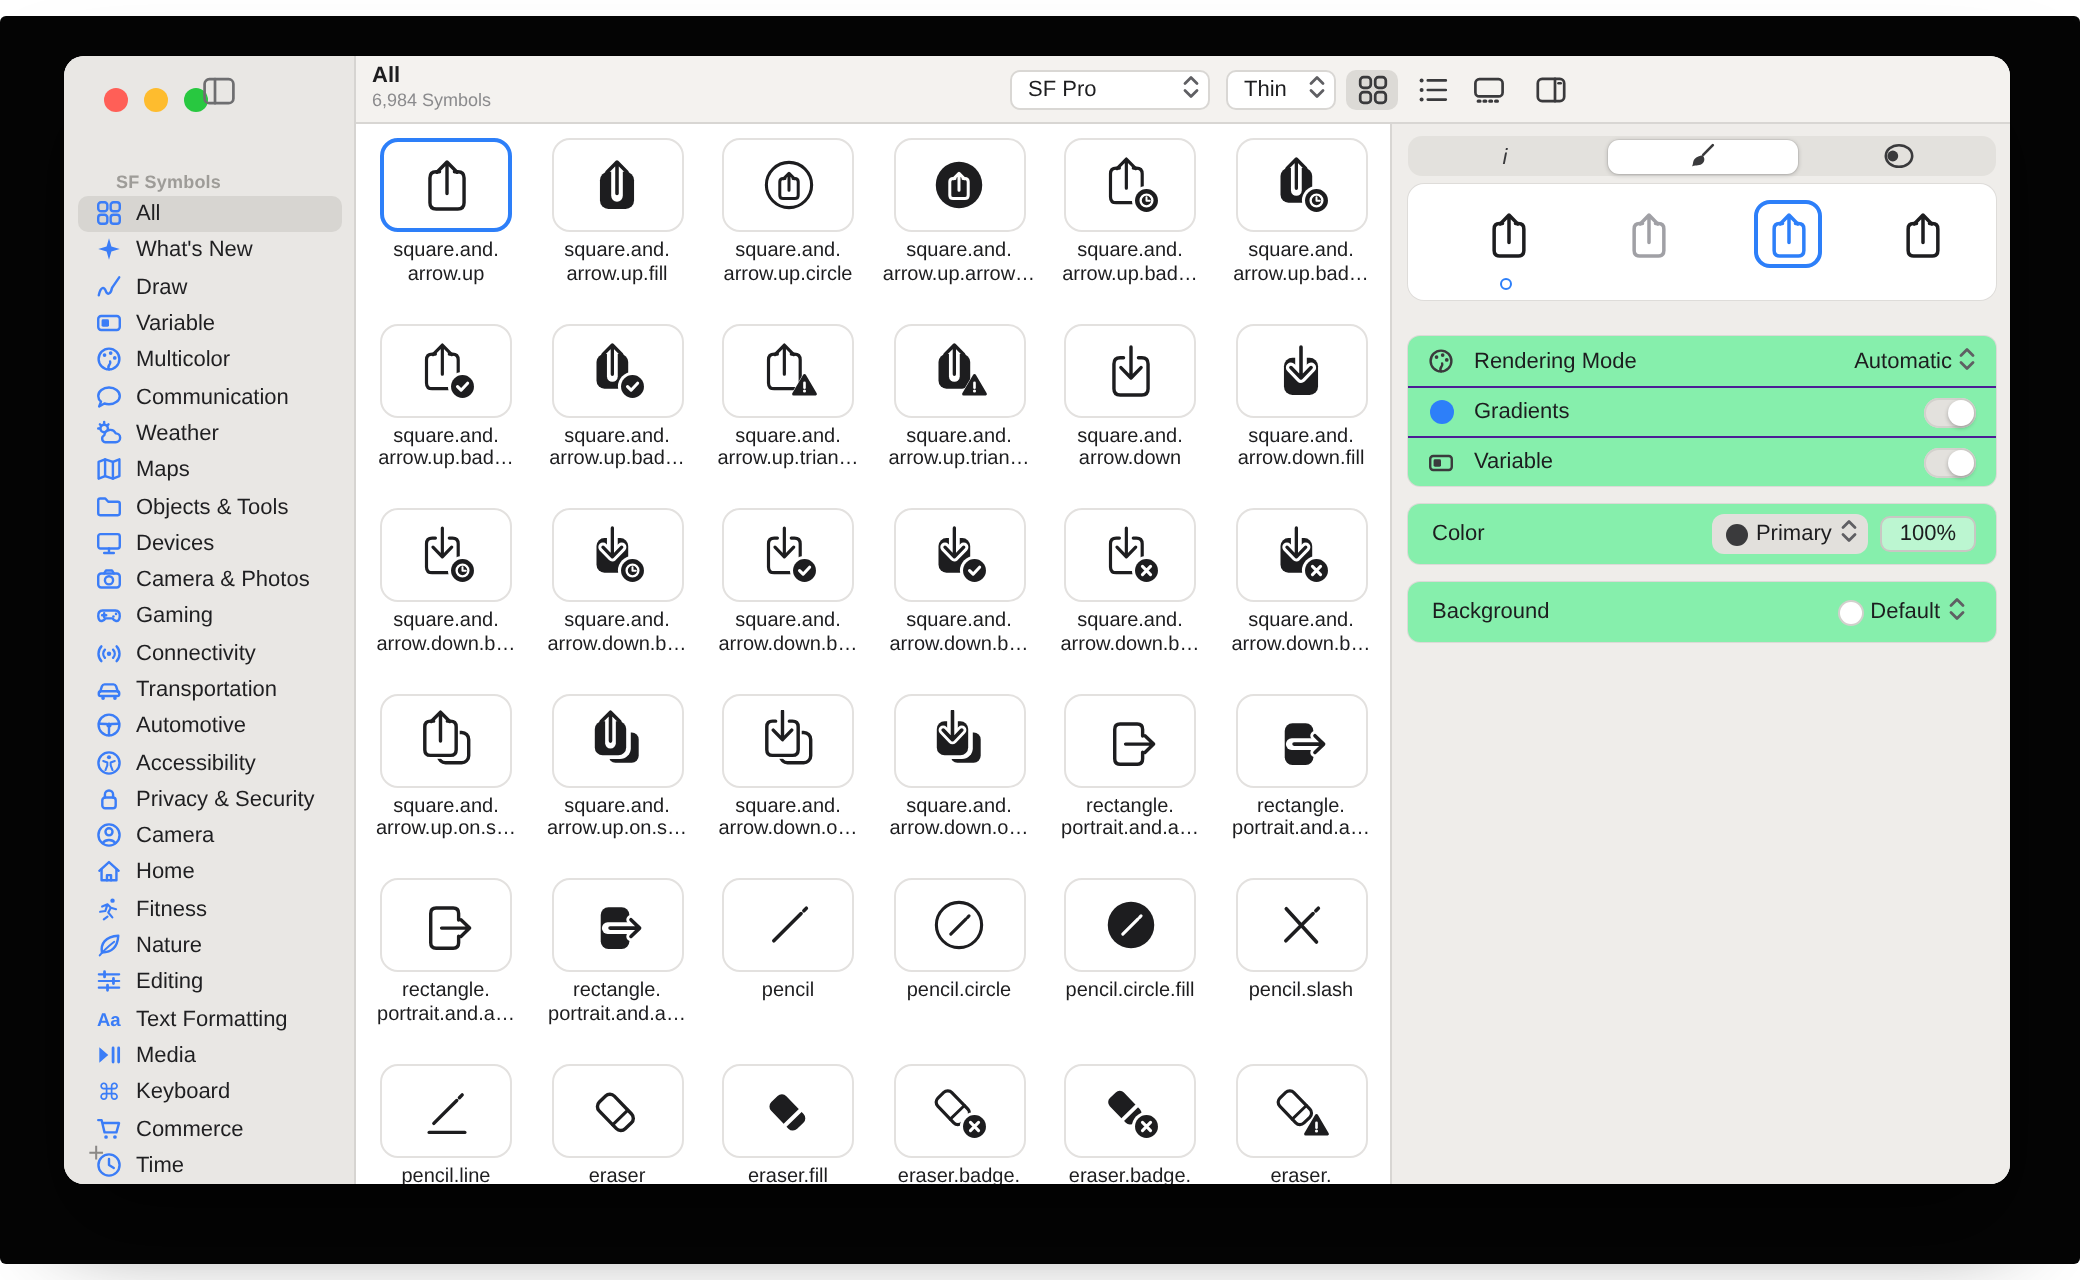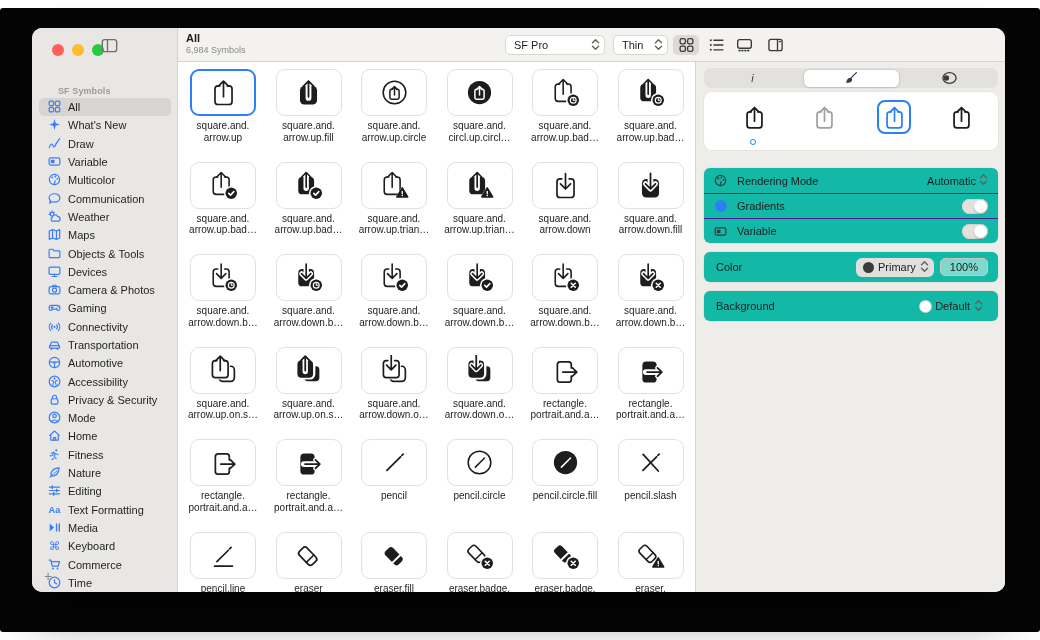--- a/index.html
+++ b/index.html
@@ -40,21 +40,21 @@
   .clabel{margin-top:4px;width:86px;margin-left:-10px;text-align:center;font-size:10px;line-height:11.5px;color:#1d1d1f;}
   
   .inspector{position:absolute;left:663px;top:34px;width:310px;height:530px;background:#efedea;border-left:1px solid #d8d6d3;}
   .seg{position:absolute;left:8px;top:6px;width:294px;height:20px;background:#e3e1dd;border-radius:7px;display:flex;}
   .seg .s{flex:1;display:flex;align-items:center;justify-content:center;border-radius:5.5px;margin:1.5px;}
   .seg .s.sel{background:#fff;box-shadow:0 .5px 2.5px rgba(0,0,0,.22),0 0 0 .5px rgba(0,0,0,.06);}
   .pcard{position:absolute;left:8px;top:30px;width:294px;height:58px;background:#fff;border-radius:8px;box-shadow:0 0 0 .5px rgba(0,0,0,.07);}
   .pv{position:absolute;top:8px;width:34px;height:34px;display:flex;align-items:center;justify-content:center;}
   .pv.boxed{border:2px solid #2d7ff9;border-radius:8px;}
   .pvdot{position:absolute;top:47px;width:6px;height:6px;border:1.5px solid #2d7ff9;border-radius:50%;}
-  .card{position:absolute;left:8px;width:294px;background:#14b8a6;border-radius:6px;box-shadow:0 0 0 .5px rgba(0,0,0,.08);}
+  .card{position:absolute;left:8px;width:294px;background:#86efac;border-radius:6px;box-shadow:0 0 0 .5px rgba(0,0,0,.08);}
   .row{height:25px;display:flex;align-items:center;padding:0 10px 0 8px;position:relative;}
   .row + .row{border-top:1px solid #4c1d95;}
   .row .ric{width:17px;display:flex;justify-content:center;margin-right:8px;}
   .row .rlb{font-size:11px;color:#1d1d1f;flex:1;}
   .stepper{display:flex;align-items:center;gap:3px;font-size:11px;color:#1d1d1f;}
   .toggle{width:26px;height:15px;border-radius:8px;background:#e3e1dd;box-shadow:inset 0 0 0 1px #d3d1cd;position:relative;}
   .knob{position:absolute;right:1px;top:1px;width:13px;height:13px;border-radius:50%;background:#fff;box-shadow:0 1px 2px rgba(0,0,0,.25);}
   .pill{display:flex;align-items:center;gap:4px;background:#e2e0dc;border-radius:6px;padding:2px 5px 2px 7px;font-size:11px;color:#1d1d1f;}
   .pct{margin-left:6px;border:1px solid #c9c7c3;border-radius:5px;padding:2px 9px;font-size:11px;color:#1d1d1f;background:rgba(255,255,255,.45);}
   .dotColor{width:11px;height:11px;border-radius:50%;}
@@ -245,21 +245,21 @@
             <span class="lb">Privacy &amp; Security</span>
           </div>
           <div class="side-item">
             <span class="ic">
               <svg width="13" height="13" viewBox="0 0 14 14" fill="none" stroke="#3b7df7" stroke-width="1.3" stroke-linecap="round" stroke-linejoin="round">
                 <circle cx="7" cy="7" r="5.7"></circle>
                 <circle cx="7" cy="5.3" r="1.9"></circle>
                 <path d="M3.5 11.3a4.6 4.6 0 0 1 7 0"></path>
               </svg>
             </span>
-            <span class="lb">Mode</span>
+            <span class="lb">Camera</span>
           </div>
           <div class="side-item">
             <span class="ic">
               <svg width="13" height="13" viewBox="0 0 14 14" fill="none" stroke="#3b7df7" stroke-width="1.3" stroke-linecap="round" stroke-linejoin="round">
                 <path d="M1.8 6.9 7 2.2 12.2 6.9"></path>
                 <path d="M3 6.2V12h8V6.2"></path>
                 <path d="M5.9 12V9.2h2.2V12"></path>
               </svg>
             </span>
             <span class="lb">Home</span>
@@ -431,21 +431,21 @@
             <svg width="31" height="31" viewBox="0 0 40 40" fill="none" stroke-linecap="round" stroke-linejoin="round">
               <circle cx="20" cy="20" r="15" fill="#1d1d1f"></circle>
               <g transform="translate(9.2 9.6) scale(0.54)">
                 <path d="M15.2 11.5H13Q9 11.5 9 15.5V31.5Q9 35.5 13 35.5H27Q31 35.5 31 31.5V15.5Q31 11.5 27 11.5H24.8" stroke="#fff" stroke-width="3.6"></path>
                 <path d="M20 25.5V5.5M13.5 11.8 20 5.2l6.5 6.6" stroke="#fff" stroke-width="3.6"></path>
               </g>
             </svg>
           </div>
   <div class="clabel">
             <div>square.and.</div>
-            <div>circl.up.circl…</div>
+            <div>arrow.up.arrow…</div>
           </div>
         </div>
         <div class="cell" style="left: 354px; top: 7px;">
           <div class="tile">
             <svg width="31" height="31" viewBox="0 0 40 40" fill="none" stroke-linecap="round" stroke-linejoin="round">
               <g transform="translate(-1.6 -1.6) scale(0.93)">
                 <path d="M15.2 11.5H13Q9 11.5 9 15.5V31.5Q9 35.5 13 35.5H27Q31 35.5 31 31.5V15.5Q31 11.5 27 11.5H24.8" stroke="#1d1d1f" stroke-width="2.2"></path>
                 <path d="M20 25.5V5.5M13.5 11.8 20 5.2l6.5 6.6" stroke="#1d1d1f" stroke-width="2.2"></path>
               </g>
               <circle cx="30" cy="30" r="9.4" fill="#fff"></circle>

